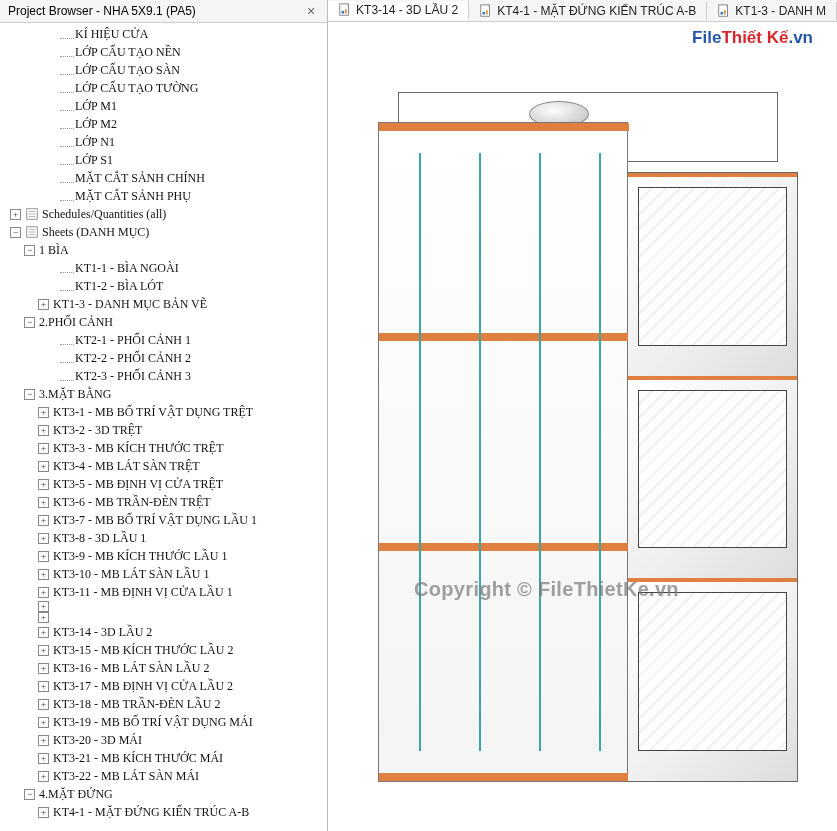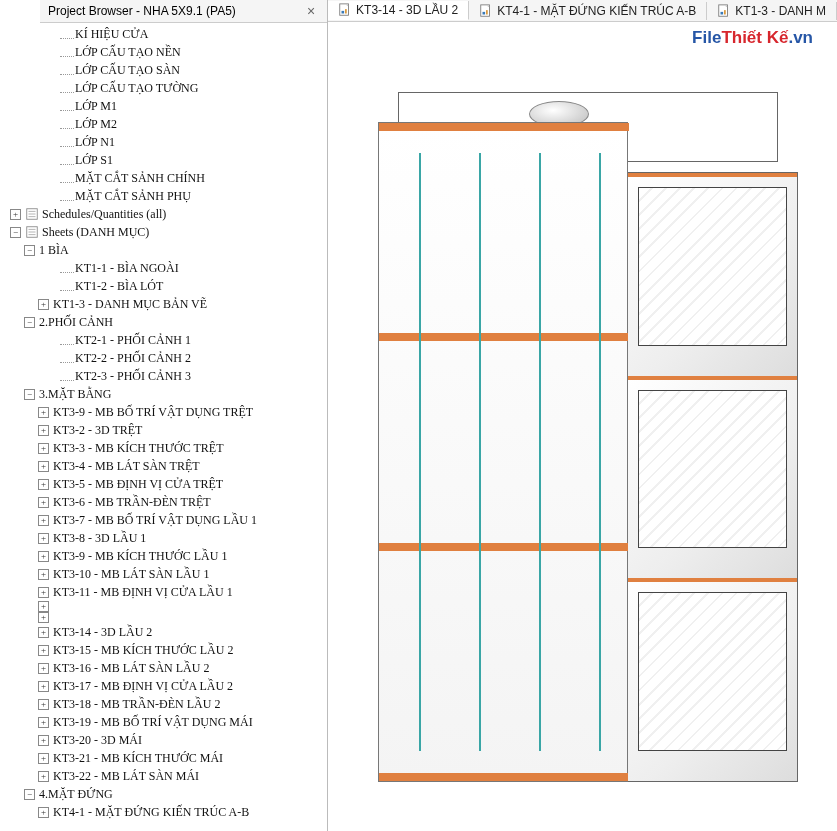--- a/index.html
+++ b/index.html
@@ -27,21 +27,20 @@
       flex-direction: column;
     }
     .browser-header {
       display: flex;
       align-items: center;
       justify-content: space-between;
       padding: 3px 8px;
       border-bottom: 1px solid #ccc;
       background: #f5f5f5;
       font-size: 12px;
-      margin-left: 40px;
     }
     .browser-header .close-x {
       color: #666;
       font-size: 14px;
       cursor: pointer;
       padding: 0 4px;
     }
     .tree {
       flex: 1;
       overflow-y: auto;
@@ -326,21 +325,21 @@
         <div class="tree-node indent-3">
           <span class="spacer dots"></span>
           <span>KT2-3 - PHỐI CẢNH 3</span>
         </div>
         <div class="tree-node indent-1">
           <span class="toggle">−</span>
           <span>3.MẶT BẰNG</span>
         </div>
         <div class="tree-node indent-2">
           <span class="toggle">+</span>
-          <span>KT3-9 - MB BỐ TRÍ VẬT DỤNG TRỆT</span>
+          <span>KT3-1 - MB BỐ TRÍ VẬT DỤNG TRỆT</span>
         </div>
         <div class="tree-node indent-2">
           <span class="toggle">+</span>
           <span>KT3-2 - 3D TRỆT</span>
         </div>
         <div class="tree-node indent-2">
           <span class="toggle">+</span>
           <span>KT3-3 - MB KÍCH THƯỚC TRỆT</span>
         </div>
         <div class="tree-node indent-2">
@@ -483,15 +482,16 @@
             </div>
           <div class="bld-floor">
               <div class="glass"></div>
             </div>
           <div class="bld-floor">
               <div class="glass"></div>
             </div>
         </div>
       </div>
 
+      <div class="copyright">Copyright © FileThietKe.vn</div>
     </div>
   </div>
 </div>
 
 </body></html>

